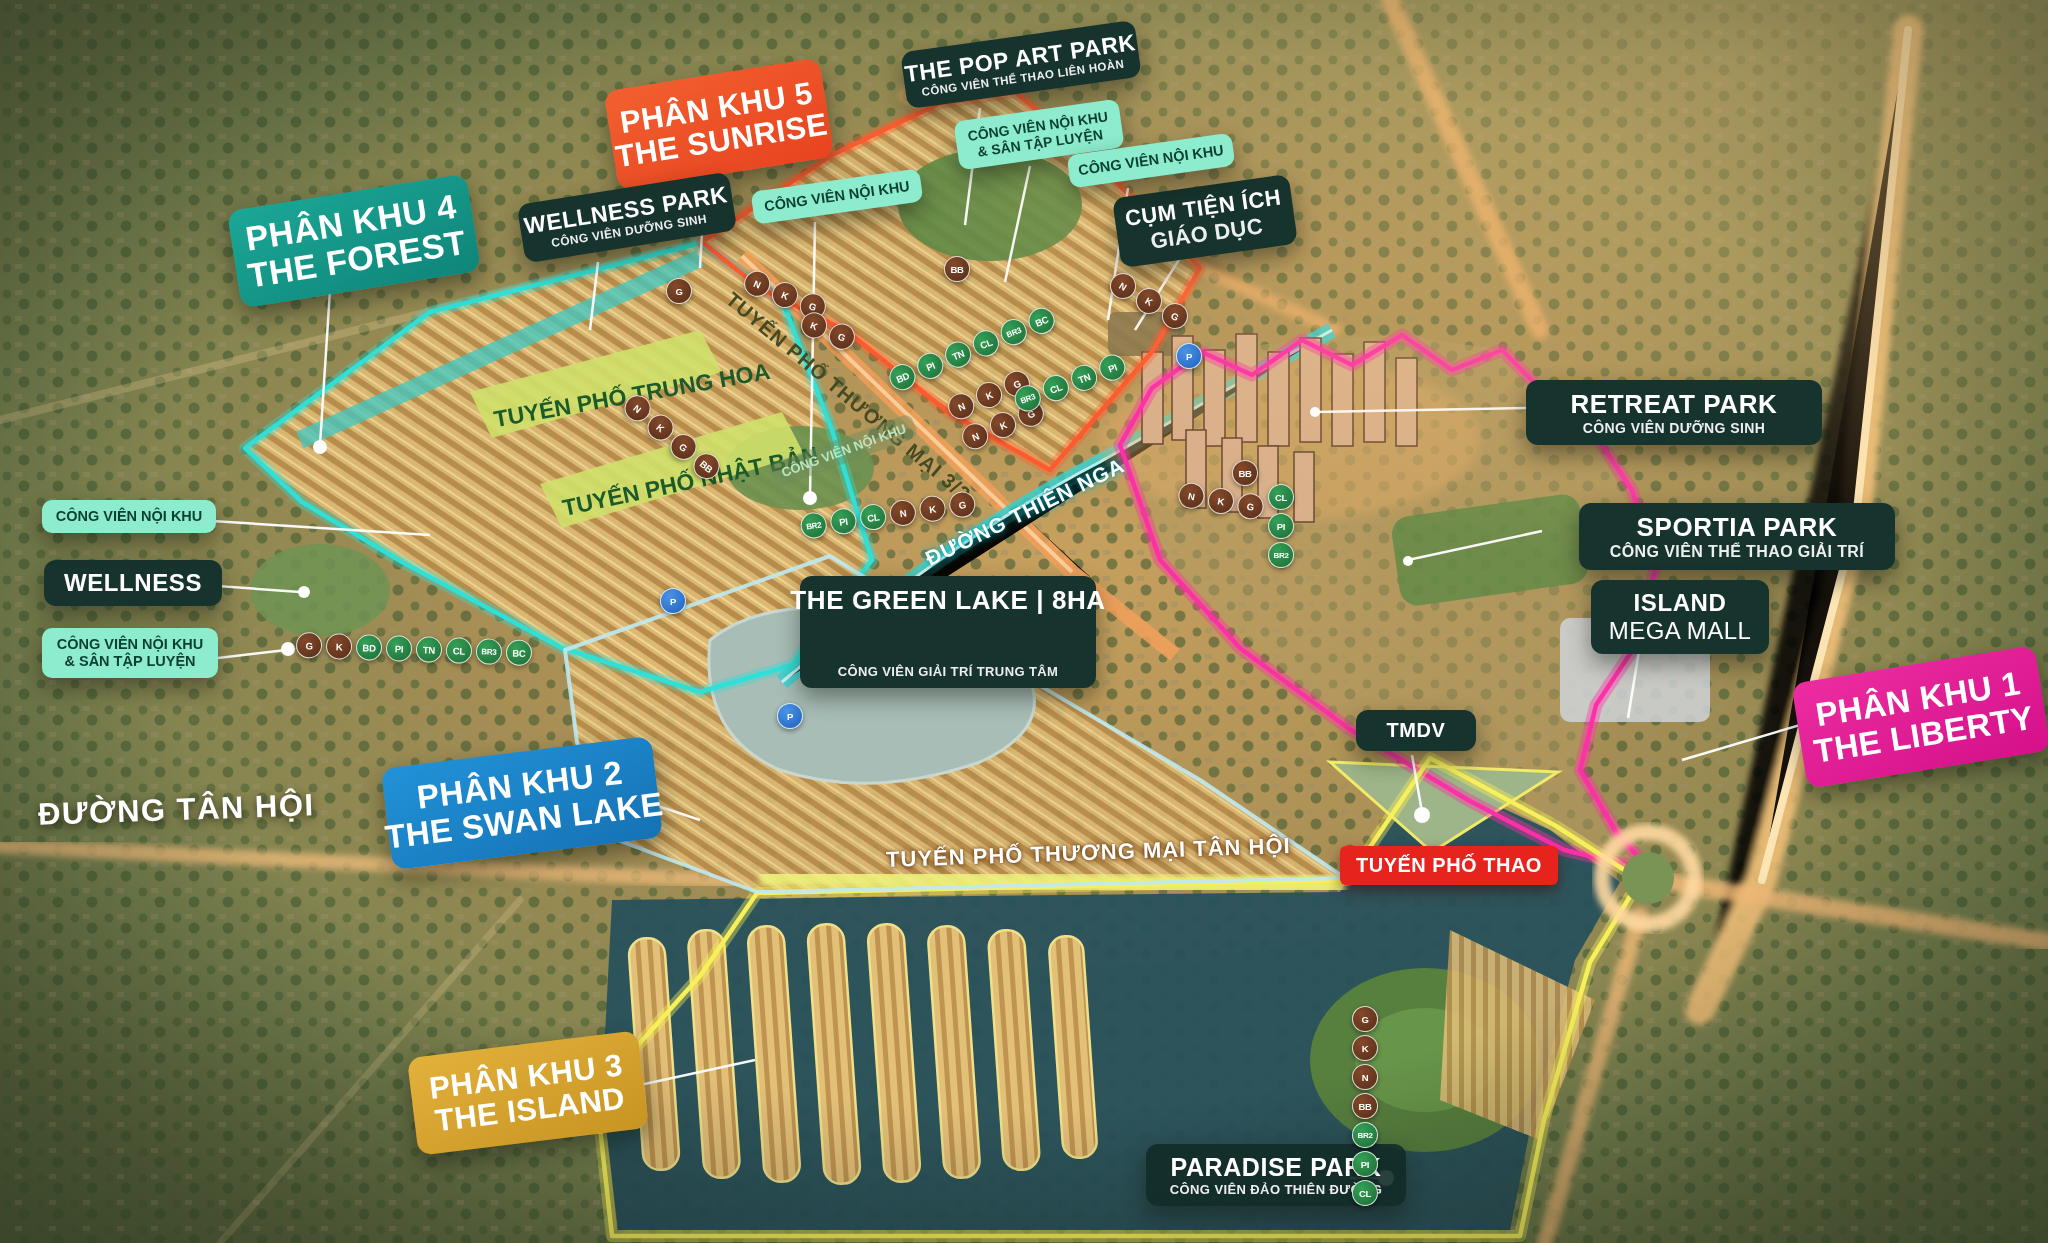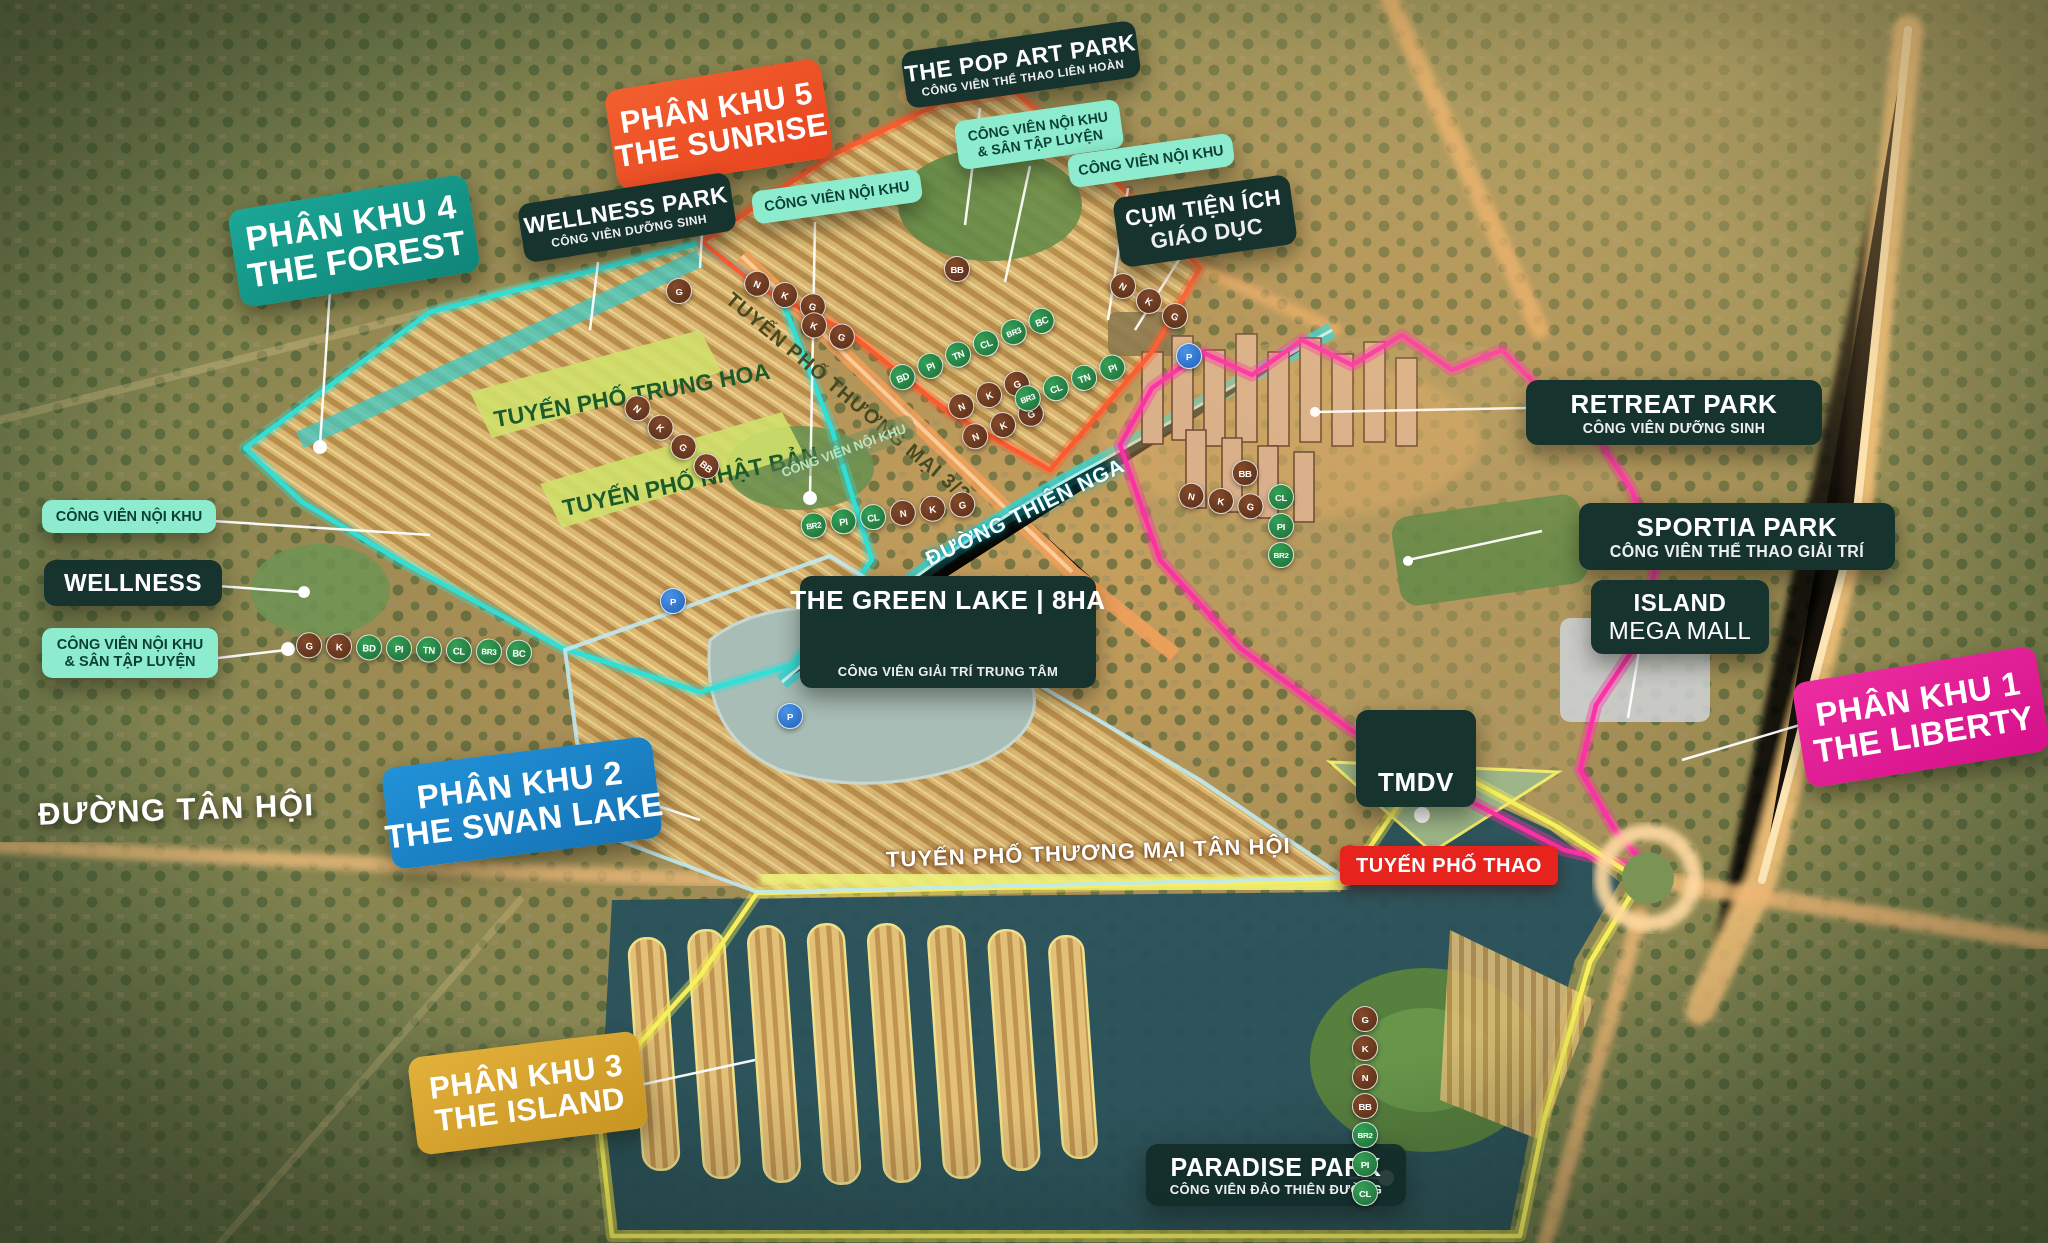--- a/index.html
+++ b/index.html
@@ -30,21 +30,21 @@
   .edu .t{font-size:22px;white-space:nowrap;} .edu .s{font-size:22px;font-weight:bold;}
   .retreat{left:1526px;top:380px;width:268px;}
   .retreat .t{font-size:26px;} .retreat .s{font-size:14px;}
   .sportia{left:1540px;top:503px;width:288px;margin-left:39px;}
   .sportia .t{font-size:26px;} .sportia .s{font-size:16px;}
   .vincom{left:1591px;top:580px;width:150px;}
   .vincom .t{font-size:24px;} .vincom .s{font-size:24px;font-weight:normal;opacity:1;}
   .greenlake{left:800px;top:576px;width:268px;gap:48px;}
   .greenlake .t{font-size:26px;} .greenlake .s{font-size:13px;}
   .tmdvb{left:1356px;top:710px;width:92px;}
-  .tmdvb .t{font-size:26px;margin-top:48px;}
+  .tmdvb .t{font-size:20px;}
   .vinschool{left:44px;top:560px;width:150px;}
   .vinschool .t{font-size:24px;}
   .paradise{left:1146px;top:1144px;width:232px;background:rgba(17,42,37,.88);}
   .paradise .t{font-size:25px;} .paradise .s{font-size:13px;}
 
   .mint{background:#8deccd;color:#0b3f33;border-radius:10px;padding:8px 12px;
         font-weight:bold;line-height:1.18;text-align:center;}
   .mint-nk5{left:752px;top:180px;width:146px;font-size:14.5px;transform:rotate(-8deg);white-space:nowrap;}
   .mint-nks-top{left:956px;top:110px;width:142px;font-size:14px;transform:rotate(-8deg);}
   .mint-nk-top{left:1068px;top:144px;width:142px;font-size:14.5px;transform:rotate(-8deg);white-space:nowrap;}

